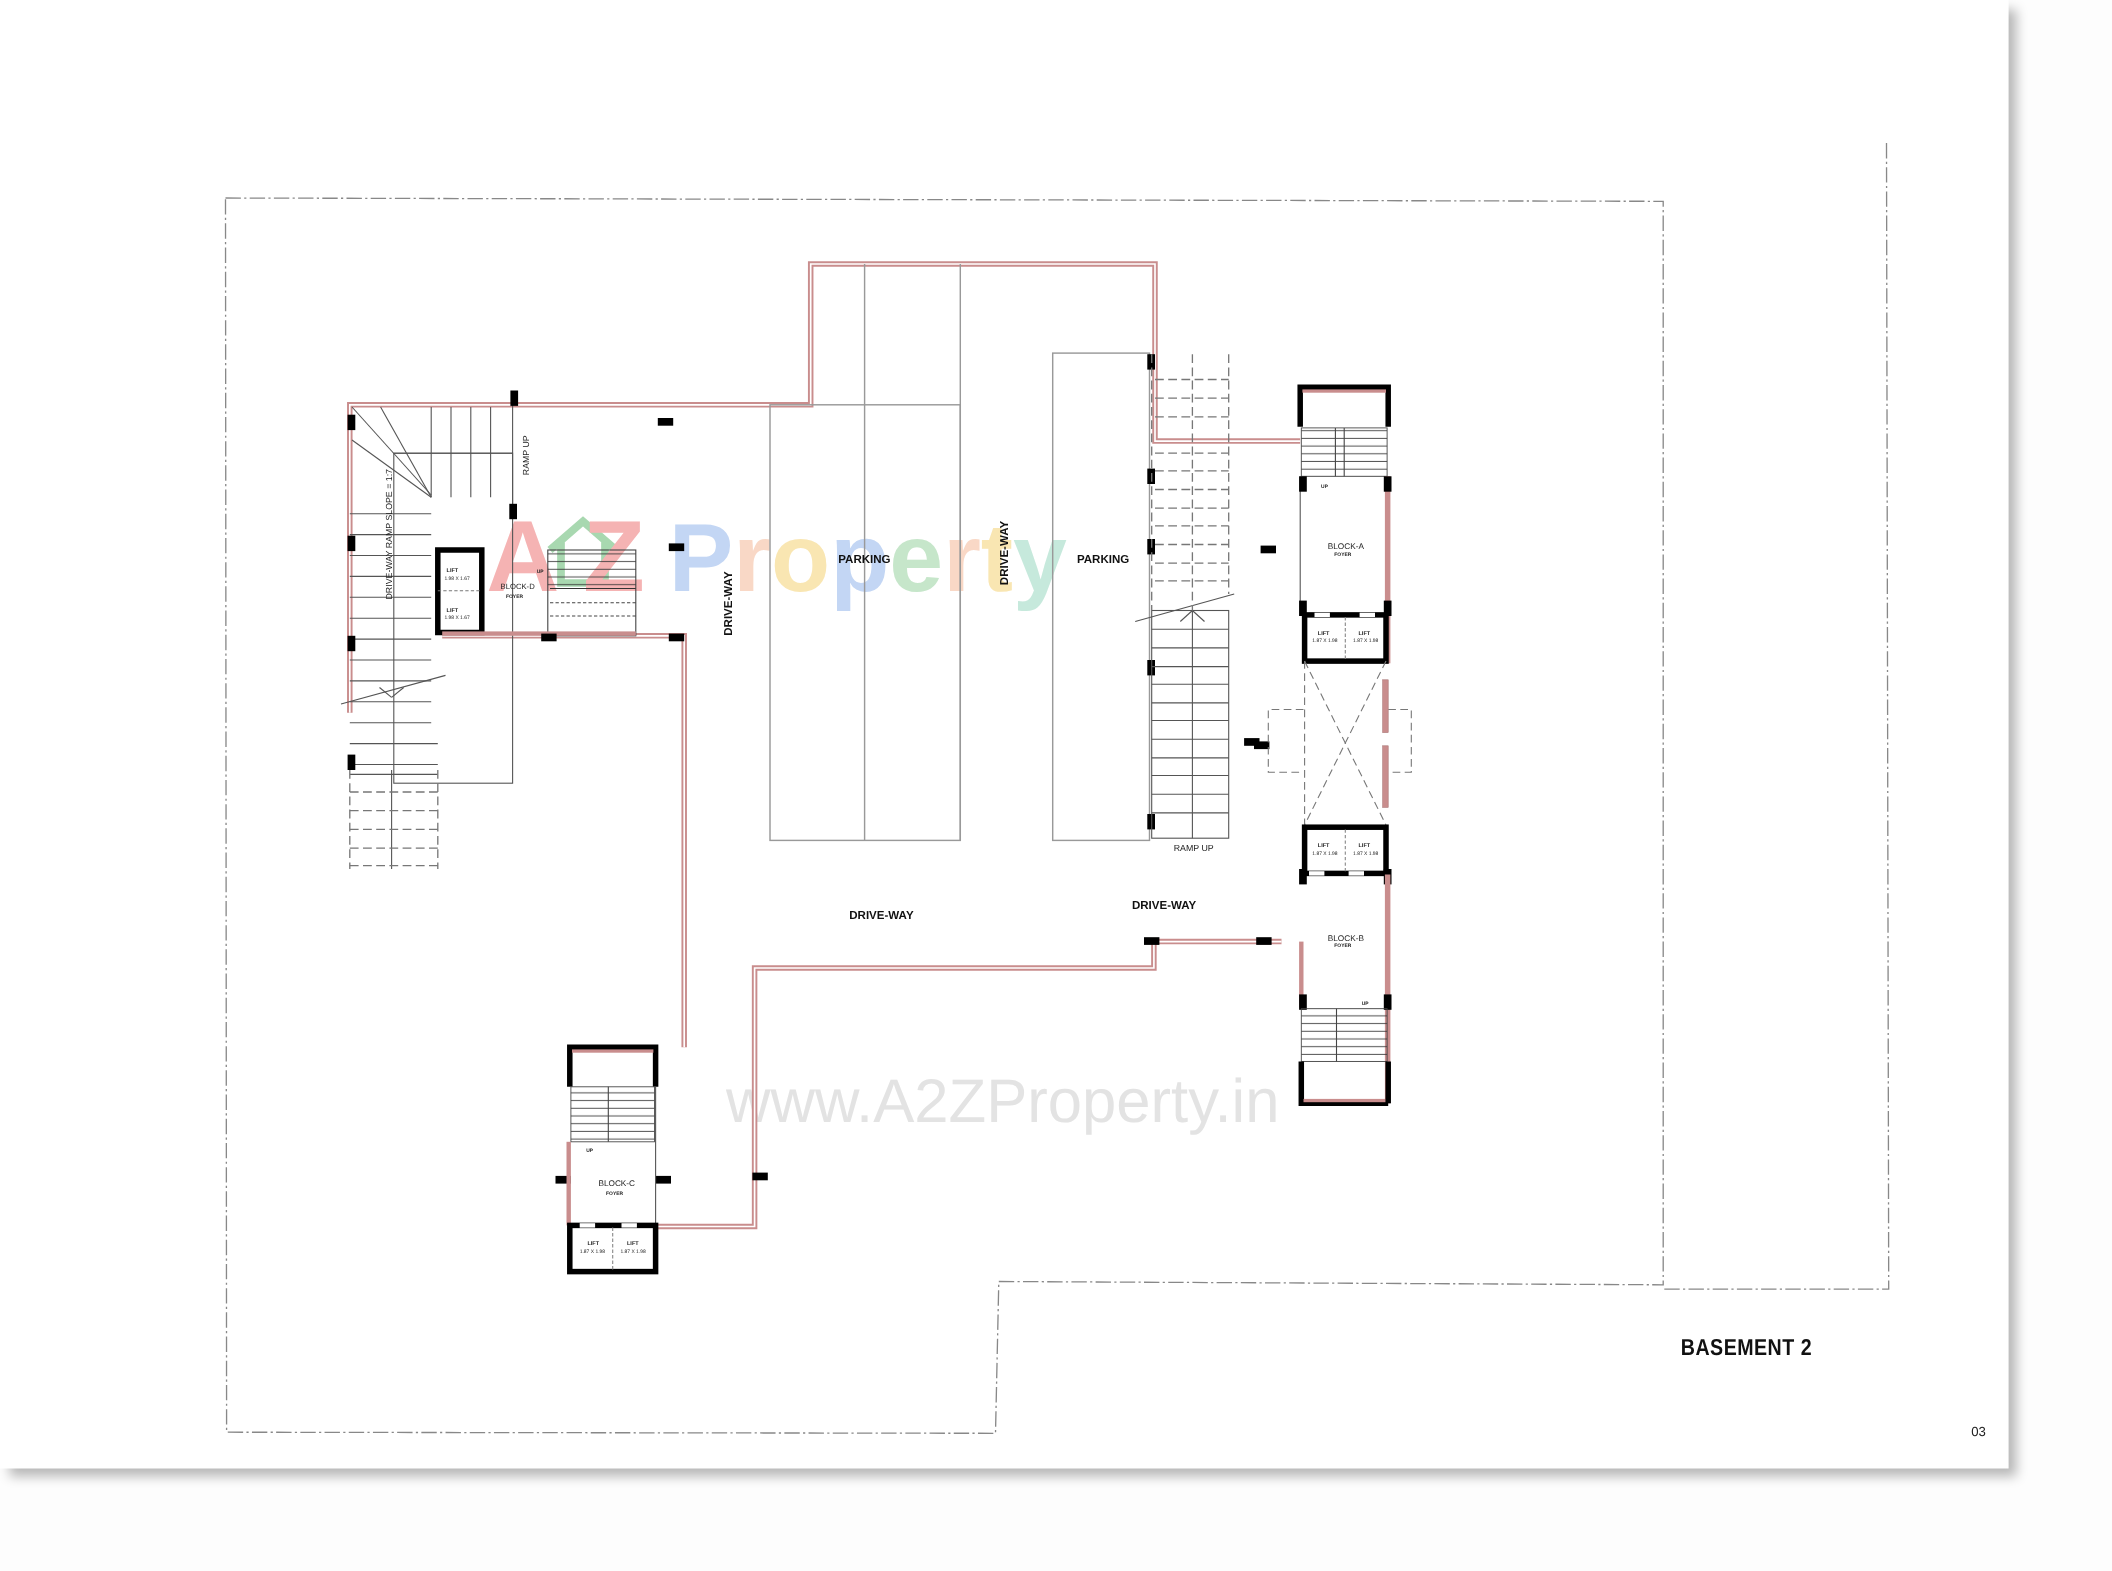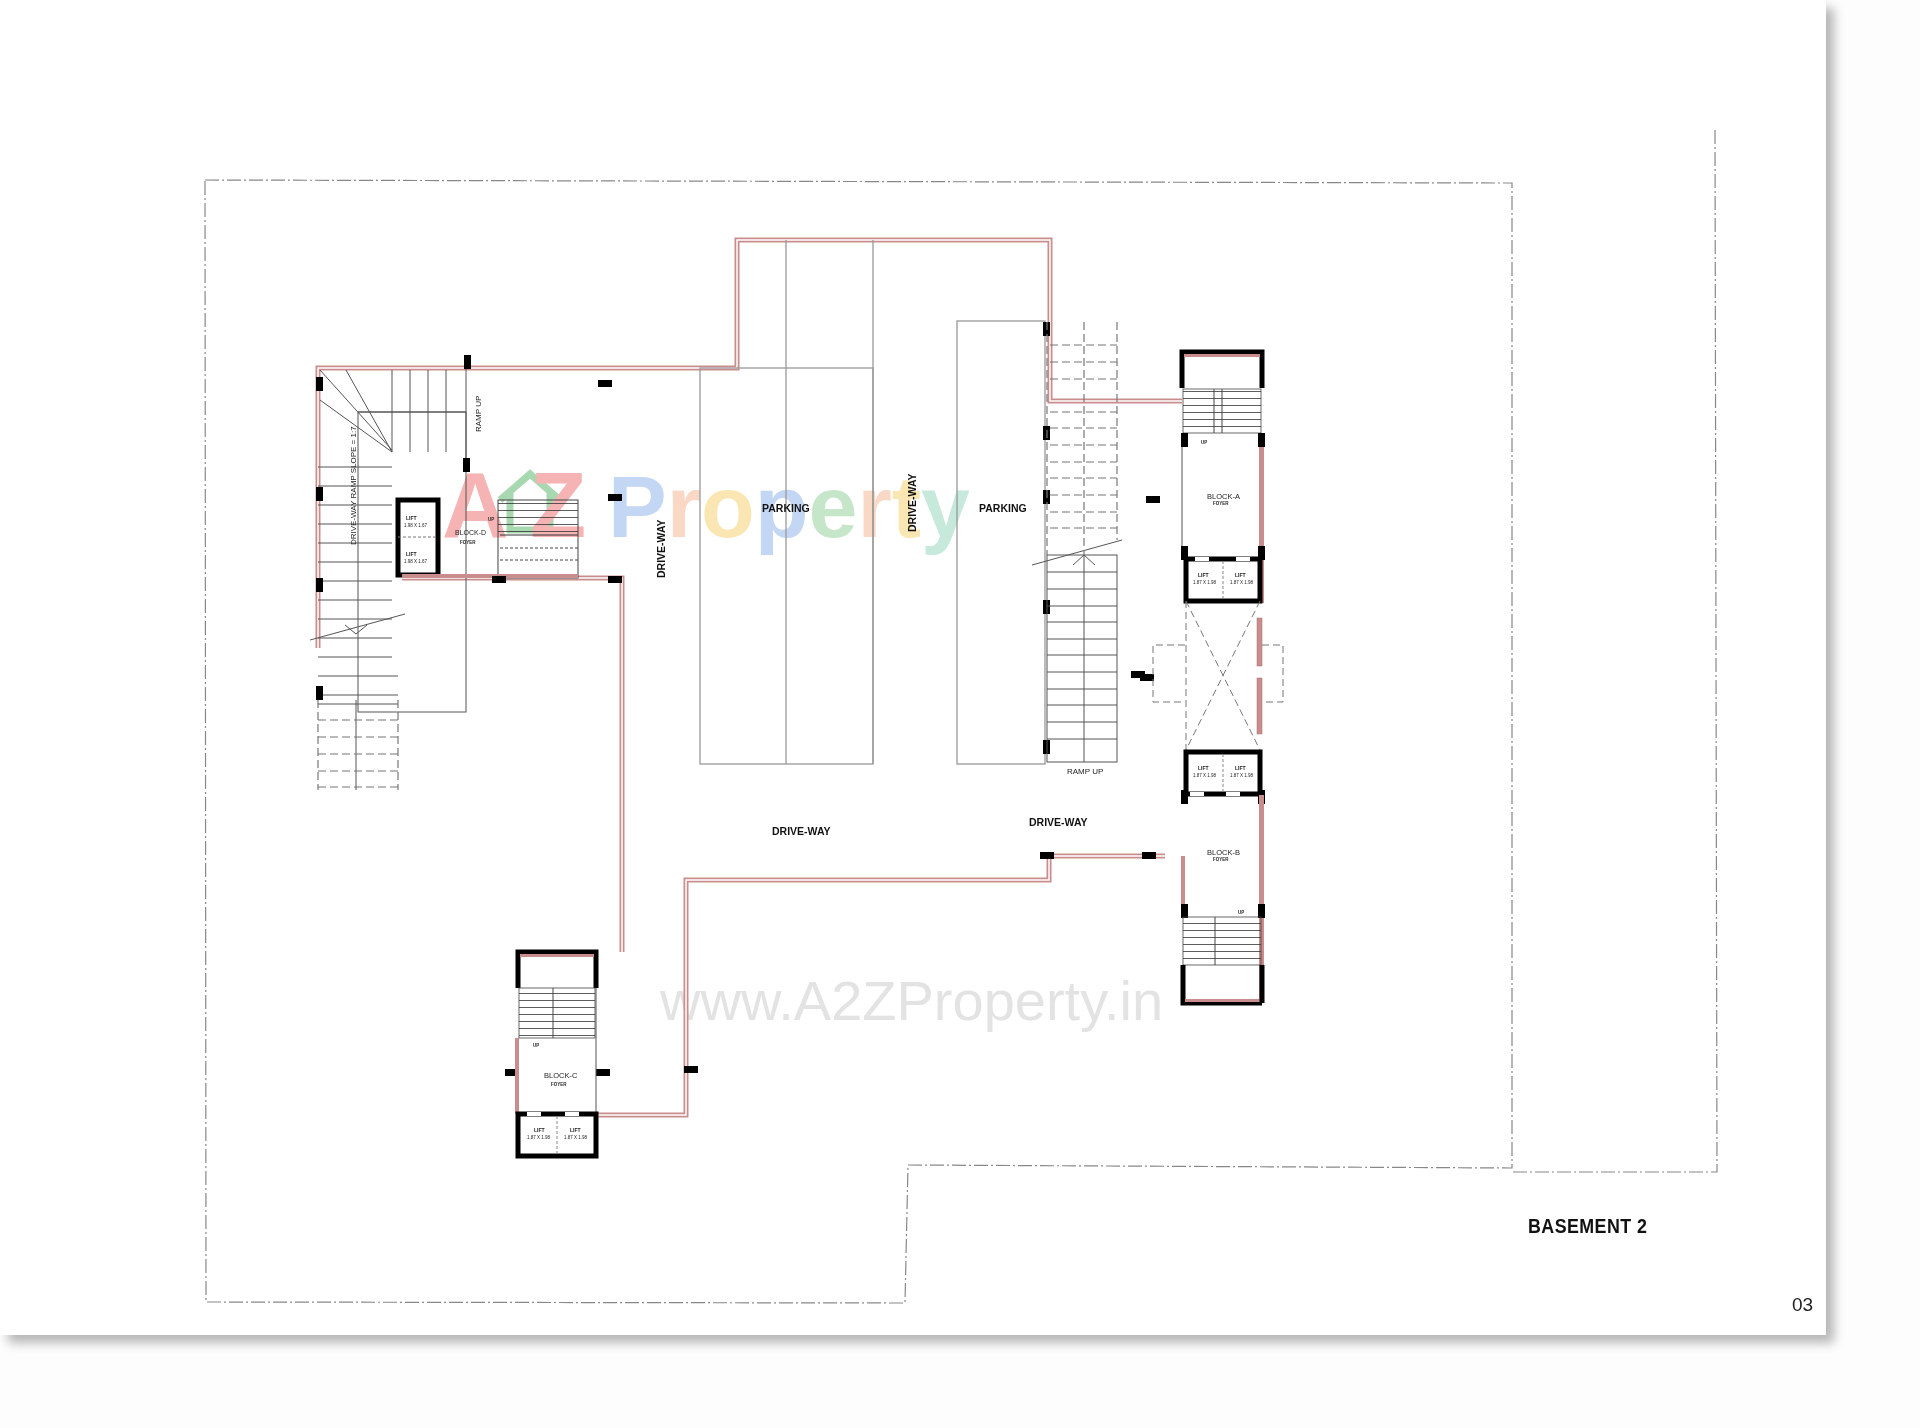--- a/index.html
+++ b/index.html
@@ -2,21 +2,21 @@
 <html><head>
 <meta charset="utf-8">
 <style>
   html,body{margin:0;padding:0;background:#fdfdfd;}
   body{width:1920px;height:1428px;position:relative;overflow:hidden;font-family:"Liberation Sans",sans-serif;}
   #sheet{position:absolute;left:0;top:0;width:1826px;height:1335px;background:#ffffff;box-shadow:8px 8px 10px rgba(0,0,0,0.28);}
   svg{position:absolute;left:0;top:0;}
   .lbl{font-family:"Liberation Sans",sans-serif;font-weight:bold;fill:#111;}
   .small{font-family:"Liberation Sans",sans-serif;fill:#222;}
   .title{position:absolute;left:1528px;top:1214px;font-size:21px;font-weight:bold;color:#111;letter-spacing:0.5px;transform:scaleX(0.85);transform-origin:left;}
-  .pageno{position:absolute;left:1792px;top:1294px;font-size:19px;color:#222;}
+  .pageno{position:absolute;left:1792px;top:1294px;font-size:12px;color:#222;}
 </style>
 </head>
 <body>
 
 <div id="sheet"></div>
 
 <svg width="1920" height="1428" viewBox="0 0 1920 1428">
   <defs>
     <pattern id="treadsH" width="10" height="7" patternUnits="userSpaceOnUse">
         <line x1="0" y1="6.5" x2="10" y2="6.5" stroke="#333" stroke-width="0.8"></line>

